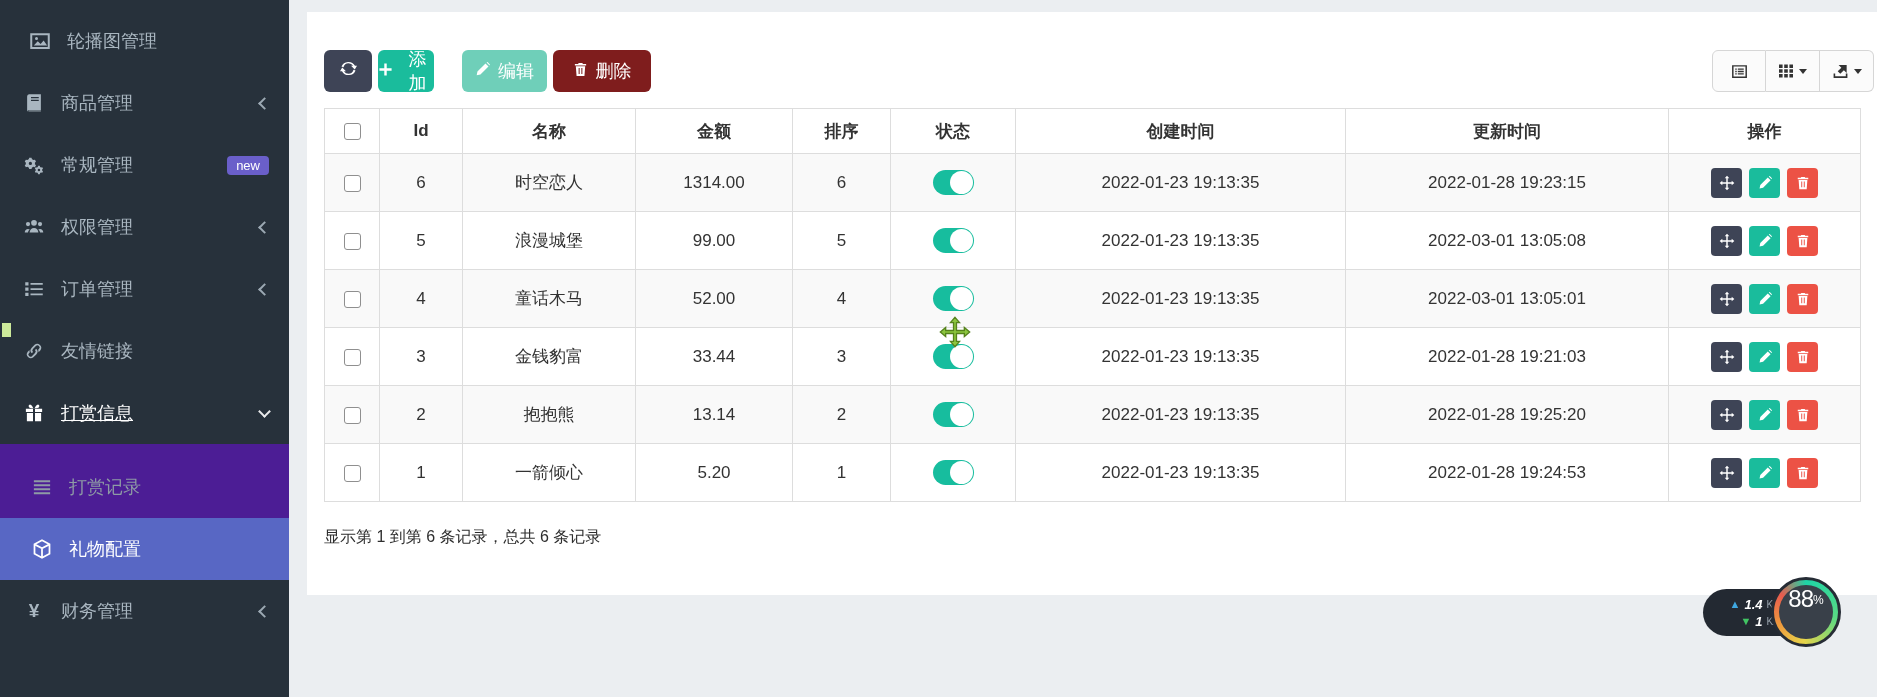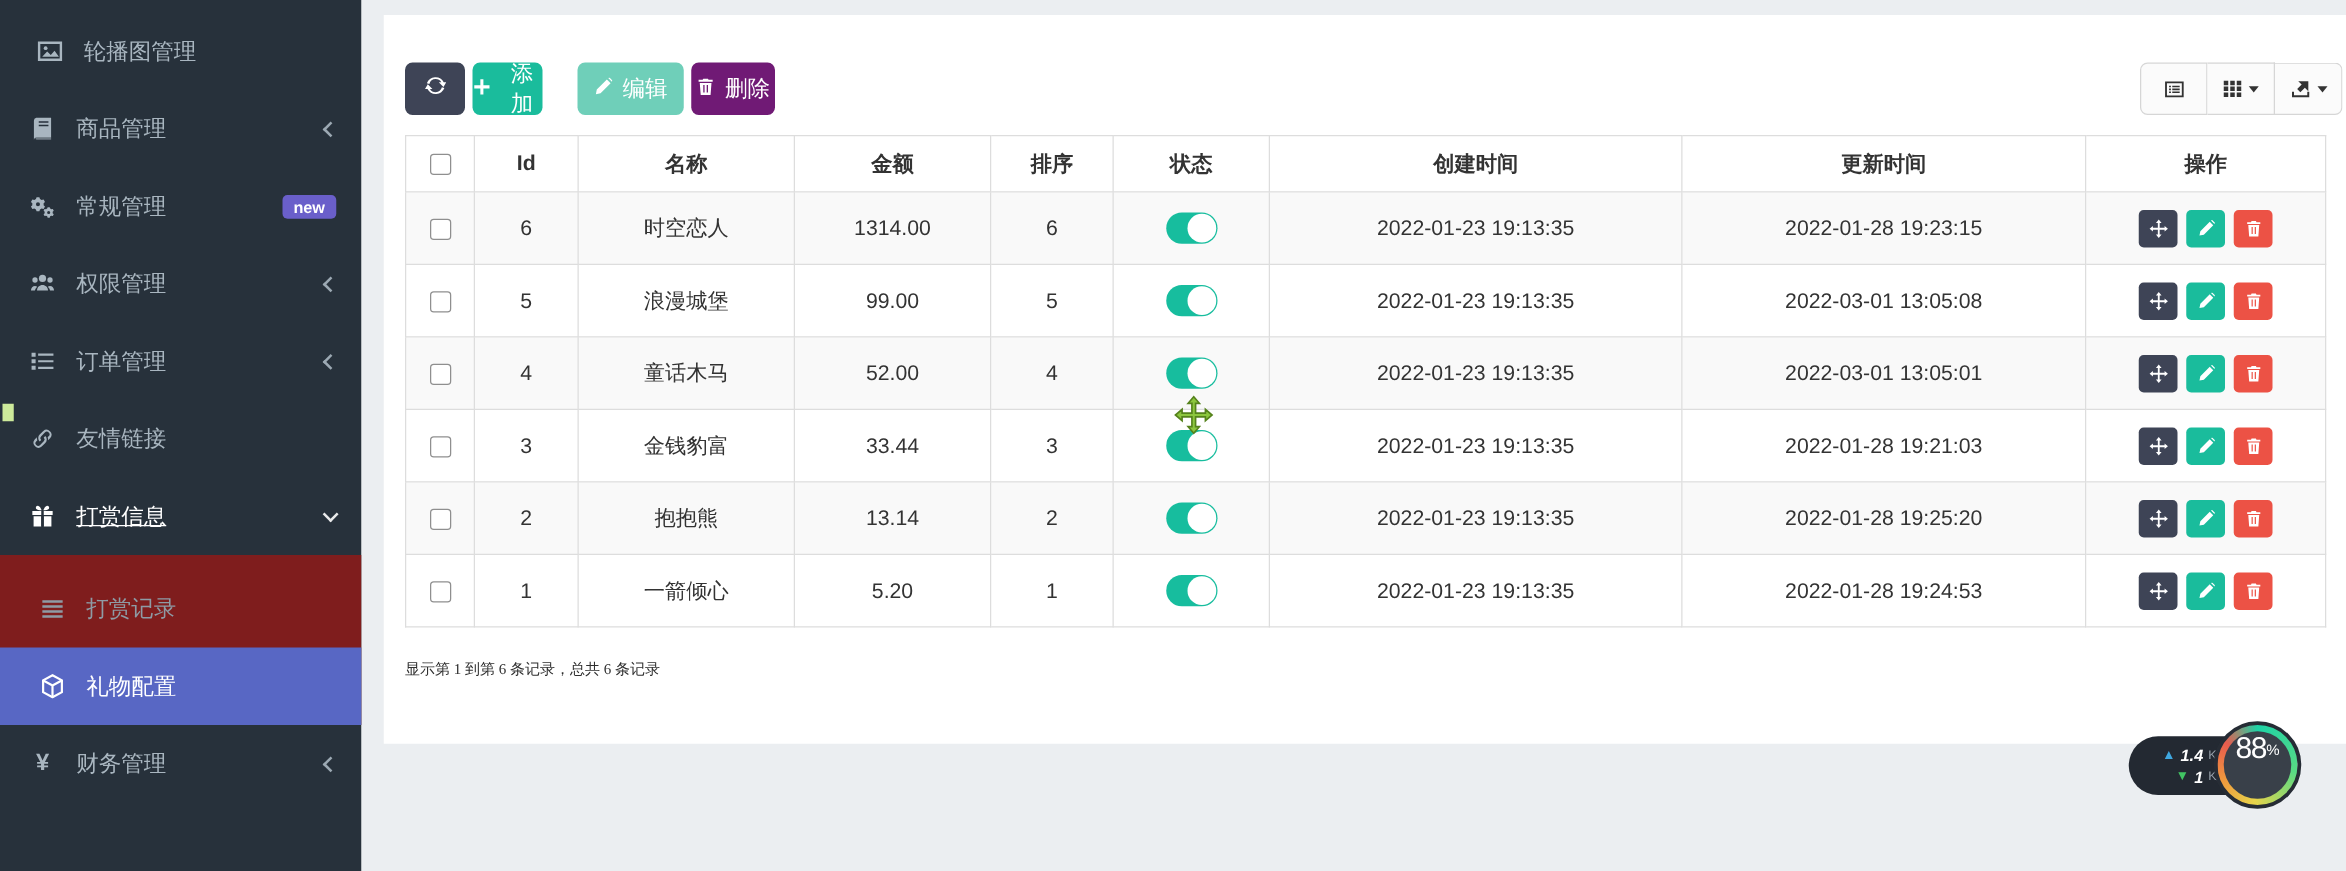--- a/index.html
+++ b/index.html
@@ -10,39 +10,39 @@
   .sidebar { position:absolute; left:0; top:0; width:289px; height:697px; background:#27313b; z-index:5; }
   .side-item { height:62px; display:flex; align-items:center; gap:15px; padding:0 20px 0 22px;
                color:#a9b6c0; font-size:18px; cursor:pointer; position:relative; }
   .side-item:first-child { margin-top:10px;padding-left:28px; }
   .side-item .ico { width:24px; height:20px; flex:0 0 24px; display:flex; align-items:center; justify-content:center; }
   .side-item .ico svg { width:20px; height:20px; fill:currentColor; }
   .side-item.parent-active { color:#ffffff;text-decoration:underline; }
   .chev { margin-left:auto; border:solid currentColor; border-width:0 2px 2px 0; padding:3.5px; display:inline-block; opacity:.9; }
   .chev.left { transform:rotate(135deg); }
   .chev.down { transform:rotate(45deg); margin-top:-4px; }
-  .badge-new { margin-left:auto; background:#6a5fca; color:#fff; font-size:13px; font-weight:bold;
+  .badge-new { margin-left:auto; background:#6a5fca; color:#fff; font-size:13px; font-weight:normal;
                padding:3px 9px; border-radius:4px; line-height:1; }
-  .submenu { background:#7f1d1d; padding-top:2px; }
+  .submenu { background:#4c1d95; padding-top:2px; }
   .submenu .side-item { padding-left:30px; color:#8e9ba5; }
   .submenu .side-item.active { background:#5867c4; color:#ffffff; }
   .artifact-square { position:absolute; left:2px; top:323px; width:9px; height:14px; background:#cdea9b; z-index:60; }
 
   
   .main { position:absolute; left:289px; top:0; right:0; bottom:0; background:#ebeef1; }
   .card { position:absolute; left:18px; top:12px; right:0; height:583px; background:#ffffff; }
 
   
   .btn { border:none; cursor:pointer; color:#fff; font-size:18px; border-radius:6px; height:42px;
          display:flex; align-items:center; justify-content:center; gap:8px; position:absolute; top:38px; }
   .btn svg { fill:#fff; }
   .btn-refresh { left:17px; width:48px; background:#3e4456; }
   .btn-add    { left:71px; width:56px; background:#1abc9c; }
   .btn-edit   { left:155px; width:85px; background:#6fcfb9; }
-  .btn-delete { left:246px; width:67px; background:#701a75; }
+  .btn-delete { left:246px; width:98px; background:#7f1d1d; }
 
   .search-input { position:absolute; left:1168px; top:38px; width:225px; height:42px; border:1px solid #d9d9d9;
                   border-radius:4px; font-size:17px; padding:0 13px; color:#333; outline:none;
                   font-family:"Liberation Sans","DejaVu Sans",sans-serif; }
   .search-input::placeholder { color:#a9a9a9; }
 
   .btn-group { position:absolute; left:1405px; top:38px; height:42px; display:flex; }
   .gbtn { width:54px; height:42px; background:#fbfbfb; border:1px solid #d6d6d6; border-left-width:0;
           display:flex; align-items:center; justify-content:center; gap:5px; cursor:pointer; color:#333; }
   .gbtn:first-child { border-left-width:1px; border-radius:6px 0 0 6px; }
@@ -67,21 +67,21 @@
   .toggle .knob { position:absolute; right:1px; top:1px; width:23px; height:23px; background:#fff; border-radius:50%; }
 
   .row-actions { display:flex; gap:7px; justify-content:center; }
   .abtn { width:31px; height:30px; border:none; border-radius:4px; cursor:pointer;
           display:flex; align-items:center; justify-content:center; }
   .abtn svg { fill:#fff; }
   .abtn.move { background:#3e4456; }
   .abtn.edit { background:#1abc9c; }
   .abtn.del  { background:#ec5245; }
 
-  .summary { position:absolute; left:17px; top:515px; font-size:12px; color:#2e2e2e;font-family:Liberation Serif, serif; }
+  .summary { position:absolute; left:17px; top:515px; font-size:16px; color:#2e2e2e; }
 
   
   .cursor-move { position:absolute; left:939px; top:316px; width:32px; height:32px; z-index:70; pointer-events:none; }
 
   
   .speedo { position:absolute; z-index:80; left:1703px; top:577px; width:174px; height:70px; }
   .speedo .pill { position:absolute; left:0; top:12px; width:116px; height:47px; background:#232932;
                   border-radius:24px; padding:5px 38px 5px 12px; display:flex; flex-direction:column; justify-content:center; }
   .srow { display:flex; align-items:center; justify-content:flex-end; gap:4px; line-height:17px; }
   .sarrow { font-size:11px; font-weight:bold; }

